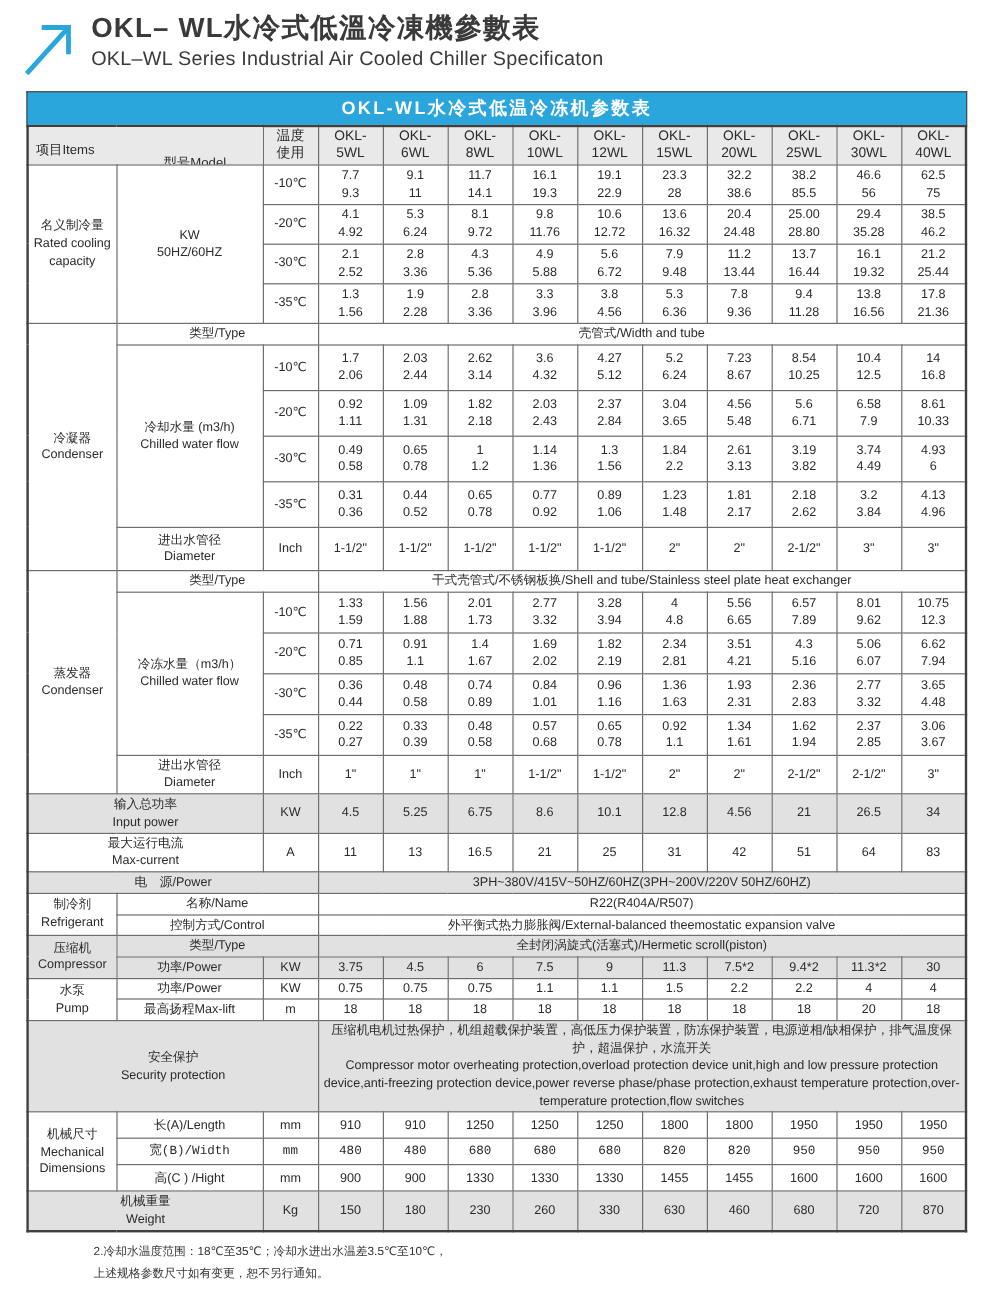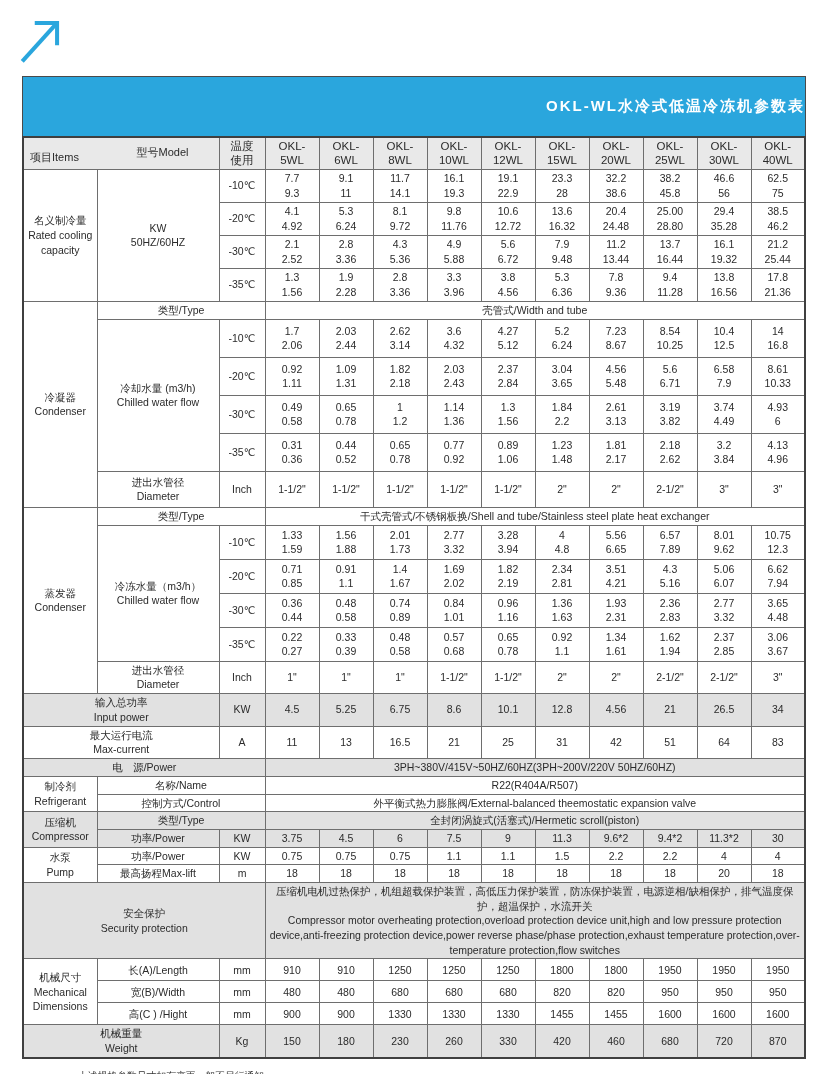--- a/index.html
+++ b/index.html
@@ -18,23 +18,23 @@
   
   .brand{display:flex;align-items:flex-start;gap:10px;padding:2px 0 4px 16px;}
   .arrow{width:50px;height:54px;flex:0 0 auto;margin-top:4px;}
   .arrow path{stroke:var(--accent);stroke-width:4.5;fill:none;stroke-linecap:butt;}
   .titles{padding-top:0;}
   .title-zh{font-size:23px;font-weight:700;color:#3a3a3a;letter-spacing:1px;}
   .title-en{font-size:16.5px;font-weight:400;color:#3a3a3a;margin-top:1px;letter-spacing:.2px;}
   
   .tablewrap{margin:6px 22px 0 22px;}
   .tabletitle{
-    background:var(--accent);color:#fff;text-align:right;
+    background:var(--accent);color:#fff;text-align:center;
     font-size:15px;font-weight:700;letter-spacing:2px;
-    padding:20px 0;border:1px solid #4a4a4a;border-bottom:none;
+    padding:4px 0;border:1px solid #4a4a4a;border-bottom:none;
   }
   table.spec{width:100%;border-collapse:collapse;table-layout:fixed;border:2px solid #3f3f3f;}
   table.spec td{
     border:1px solid var(--line);
     text-align:center;vertical-align:middle;
     font-size:10.5px;line-height:1.4;white-space:pre-line;
     padding:1px 1px;overflow:hidden;color:#2b2b2b;
   }
   tr.hdr td{background:var(--hdr);font-size:11.5px;line-height:1.25;}
   tr.gray td{background:var(--band);}
@@ -42,37 +42,41 @@
   td.diag{
     position:relative;
     background:
       linear-gradient(to bottom right,
         transparent calc(50% - .7px),
         var(--line) calc(50% - .7px),
         var(--line) calc(50% + .7px),
         transparent calc(50% + .7px)),
       var(--hdr);
   }
-  td.diag span{position:absolute;font-size:11px;}
+  td.diag span{position:absolute;font-size:11px;margin-top:16px;}
   .diag-a{left:6px;bottom:4px;}
   .diag-b{right:30px;top:8px;}
   
   .notes{margin:8px 0 0 24px;font-size:9.8px;color:#333;line-height:1.85;}
   .notes .ind{padding-left:32px;}
 </style>
 </head>
 <body>
 
 <div class="page">
 
   <header class="brand">
     <svg class="arrow" viewBox="0 0 56 60" aria-hidden="true">
       <path d="M7 55 L45 13"></path>
       <path d="M21 12 H46 V37"></path>
     </svg>
+    <div class="titles">
+      <div class="title-zh">OKL– WL水冷式低溫冷凍機參數表</div>
+      <div class="title-en">OKL–WL Series Industrial Air Cooled Chiller Specificaton</div>
+    </div>
   </header>
 
   <div class="tablewrap">
     <div class="tabletitle">OKL-WL水冷式低温冷冻机参数表</div>
     <table class="spec">
       <colgroup>
         <col style="width:74px">
           <col style="width:122px">
           <col style="width:46px">
         <col>
@@ -127,21 +131,21 @@
 14.1</td>
             <td>16.1
 19.3</td>
             <td>19.1
 22.9</td>
             <td>23.3
 28</td>
             <td>32.2
 38.6</td>
             <td>38.2
-45.8</td>
+85.5</td>
             <td>46.6
 56</td>
             <td>62.5
 75</td>
           </tr>
           <tr style="height: 33px;">
             <td>-20℃</td>
             <td>4.1
 4.92</td>
             <td>5.3
@@ -491,21 +495,21 @@
           </tr>
           <tr class="gray" style="height: 17px;">
             <td>功率/Power</td>
             <td>KW</td>
             <td>3.75</td>
             <td>4.5</td>
             <td>6</td>
             <td>7.5</td>
             <td>9</td>
             <td>11.3</td>
-            <td>9.6*2</td>
+            <td>7.5*2</td>
             <td>9.4*2</td>
             <td>11.3*2</td>
             <td>30</td>
           </tr>
           <tr style="height: 17px; margin-left: 40px;">
             <td rowspan="2">水泵
 Pump</td>
             <td>功率/Power</td>
             <td>KW</td>
             <td>0.75</td>
@@ -549,21 +553,21 @@
             <td>910</td>
             <td>1250</td>
             <td>1250</td>
             <td>1250</td>
             <td>1800</td>
             <td>1800</td>
             <td>1950</td>
             <td>1950</td>
             <td>1950</td>
           </tr>
-          <tr style="height: 22px;">
+          <tr style="height: 22px; font-family: Liberation Mono, monospace;">
             <td>宽(B)/Width</td>
             <td>mm</td>
             <td>480</td>
             <td>480</td>
             <td>680</td>
             <td>680</td>
             <td>680</td>
             <td>820</td>
             <td>820</td>
             <td>950</td>
@@ -586,28 +590,29 @@
           </tr>
           <tr class="gray" style="height: 30px;">
             <td colspan="2">机械重量
 Weight</td>
             <td>Kg</td>
             <td>150</td>
             <td>180</td>
             <td>230</td>
             <td>260</td>
             <td>330</td>
-            <td>420</td>
+            <td>630</td>
             <td>460</td>
             <td>680</td>
             <td>720</td>
             <td>870</td>
           </tr>
         </tbody>
     </table>
 
     <div class="notes">
+      <div class="ind">2.冷却水温度范围：18℃至35℃；冷却水进出水温差3.5℃至10℃，</div>
       <div class="ind">上述规格参数尺寸如有变更，恕不另行通知。</div>
 
     </div>
   </div>
 
 </div>
 
 </body></html>

